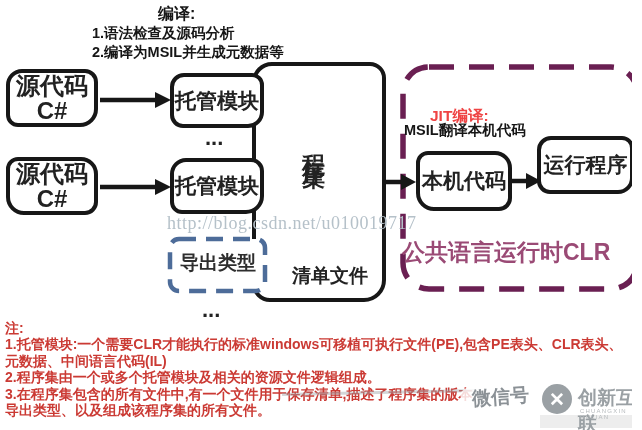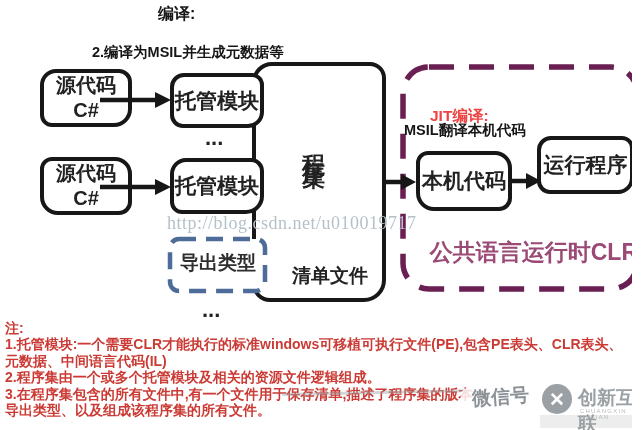--- a/index.html
+++ b/index.html
@@ -5,37 +5,37 @@
   html,body{margin:0;padding:0;background:#ffffff;}
   #page{position:relative;width:632px;height:430px;background:#ffffff;overflow:hidden;
         font-family:"Liberation Sans",sans-serif;color:#1b1b1b;}
   
   .hbox{position:absolute;box-sizing:border-box;background:#ffffff;border:4px solid #171717;
         display:flex;align-items:center;justify-content:center;text-align:center;
         font-weight:700;color:#222;z-index:2;}
   .r1{border-radius:16px 13px 18px 12px;}
   .r2{border-radius:12px 17px 13px 18px;}
   .r3{border-radius:14px 12px 16px 13px;}
-  .twoline{white-space:pre-line;line-height:25px;font-size:20px;margin-left:34px;}
+  .twoline{white-space:pre-line;line-height:25px;font-size:24px;}
   .module-label{font-size:21px;}
   #assembly-box{position:absolute;left:252px;top:62px;width:134px;height:240px;
         box-sizing:border-box;border:4.5px solid #171717;border-radius:20px 16px 22px 18px;
         background:#ffffff;z-index:1;}
   .ellipsis{position:absolute;font-size:22px;font-weight:700;color:#222;z-index:4;line-height:10px;}
   #assembly-label{position:absolute;left:299px;top:137px;writing-mode:vertical-rl;
         text-orientation:upright;font-size:23px;font-weight:700;letter-spacing:5px;color:#222;z-index:4;}
   #manifest-label{position:absolute;left:292px;top:263px;font-size:19px;font-weight:700;color:#222;z-index:4;}
   #resource-label{position:absolute;left:172px;top:250px;width:92px;text-align:center;
         font-size:19px;font-weight:700;color:#2e2e2e;z-index:4;}
   
   #compile-title{position:absolute;left:158px;top:4px;font-size:16px;font-weight:800;color:#161616;z-index:4;}
   .compile-step{position:absolute;left:92px;font-size:14.5px;font-weight:700;color:#161616;z-index:4;}
   #jit-title{position:absolute;left:430px;top:106px;font-size:15.5px;font-weight:800;color:#ef4444;z-index:4;}
   #jit-subtitle{position:absolute;left:404px;top:121px;font-size:14.5px;font-weight:700;color:#161616;z-index:4;}
-  #clr-label{position:absolute;left:402px;top:237px;width:236px;text-align:right;
+  #clr-label{position:absolute;left:402px;top:237px;width:236px;text-align:left;
         font-size:23px;font-weight:600;color:#9a4a75;z-index:4;}
   
   #overlay{position:absolute;left:0;top:0;z-index:3;pointer-events:none;}
   
   #notes{position:absolute;left:5px;top:320px;width:636px;font-size:14px;font-weight:600;
         color:#cb3a34;line-height:16.4px;z-index:2;}
   
   #url-watermark{position:absolute;left:167px;top:213px;font-family:"Liberation Serif",serif;
         font-size:18px;color:#b5c1c9;letter-spacing:0.5px;z-index:5;}
   #scribble{position:absolute;left:282px;top:391px;width:195px;border-top:3px solid rgba(160,164,168,0.45);
@@ -53,20 +53,21 @@
         font-size:19px;font-weight:800;}
   #logo-text{position:absolute;left:38px;top:3px;font-size:19px;font-weight:800;color:#9aa0a4;}
   #logo-sub{position:absolute;left:40px;top:26px;font-size:6px;color:#b7bbbe;letter-spacing:1.2px;}
 </style>
 </head>
 <body>
 
 <div id="page">
 
   <div id="compile-title">编译:</div>
+  <div class="compile-step" style="top:24px;">1.语法检查及源码分析</div>
   <div class="compile-step" style="top:43px;">2.编译为MSIL并生成元数据等</div>
 
   <div id="assembly-box"></div>
   <div id="assembly-label">程序集</div>
   <div id="manifest-label">清单文件</div>
 
   <div class="hbox r1 twoline" style="left:6px;top:69px;width:92px;height:58px;">源代码
 C#</div>
   <div class="hbox r2 twoline" style="left:6px;top:157px;width:92px;height:58px;">源代码
 C#</div>

